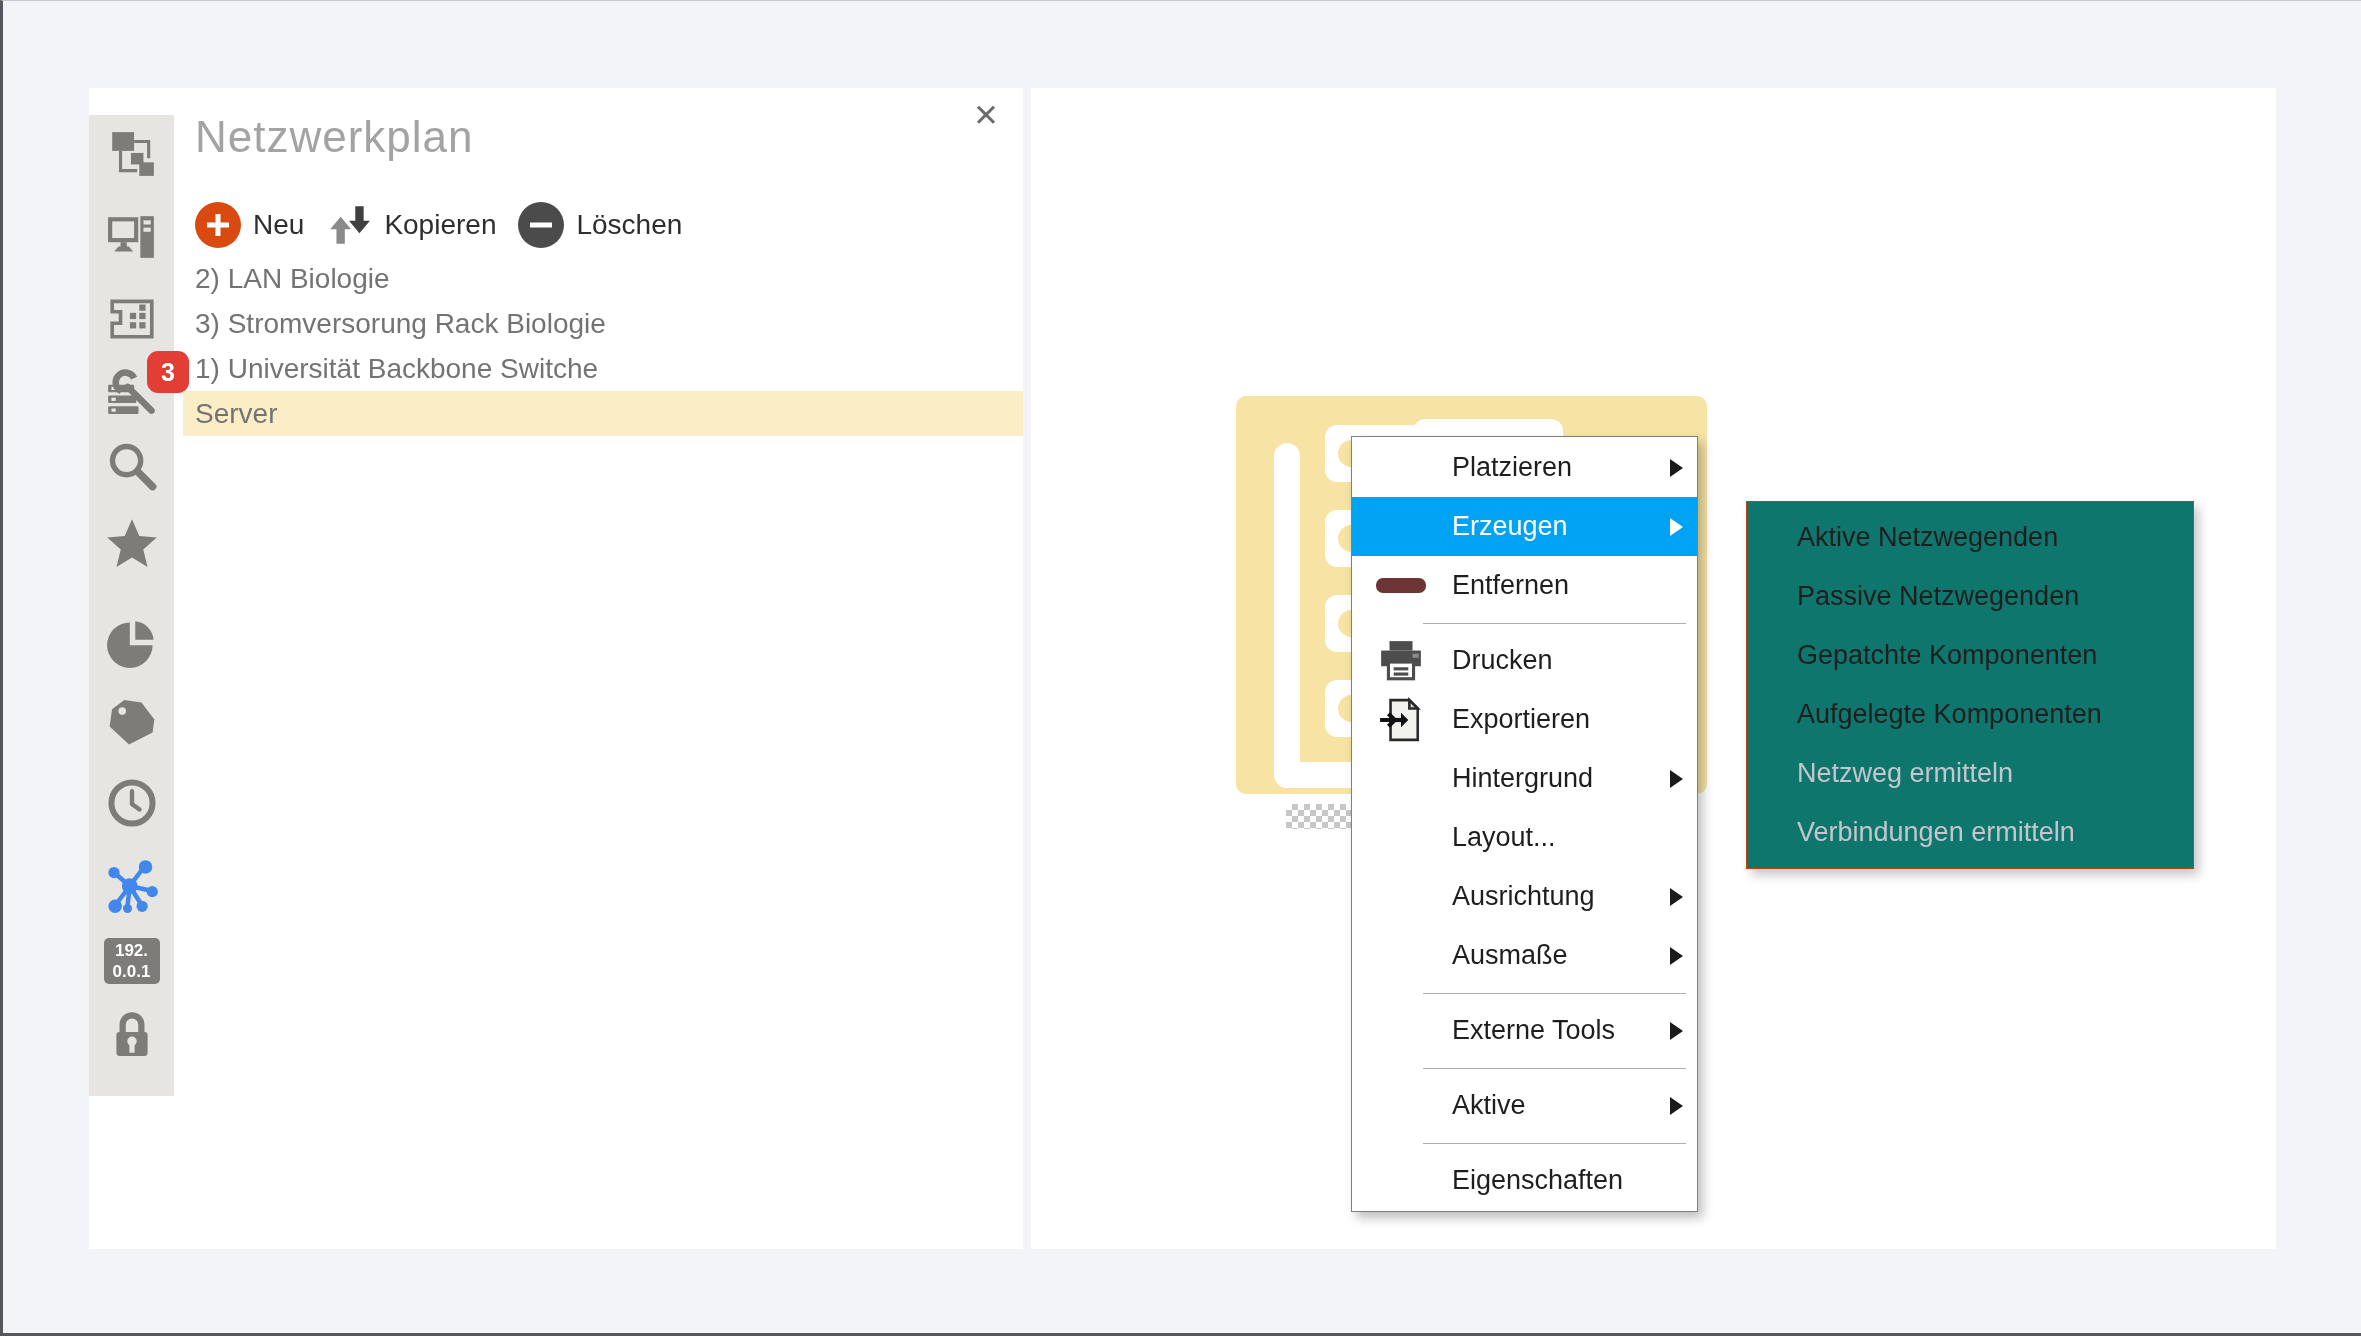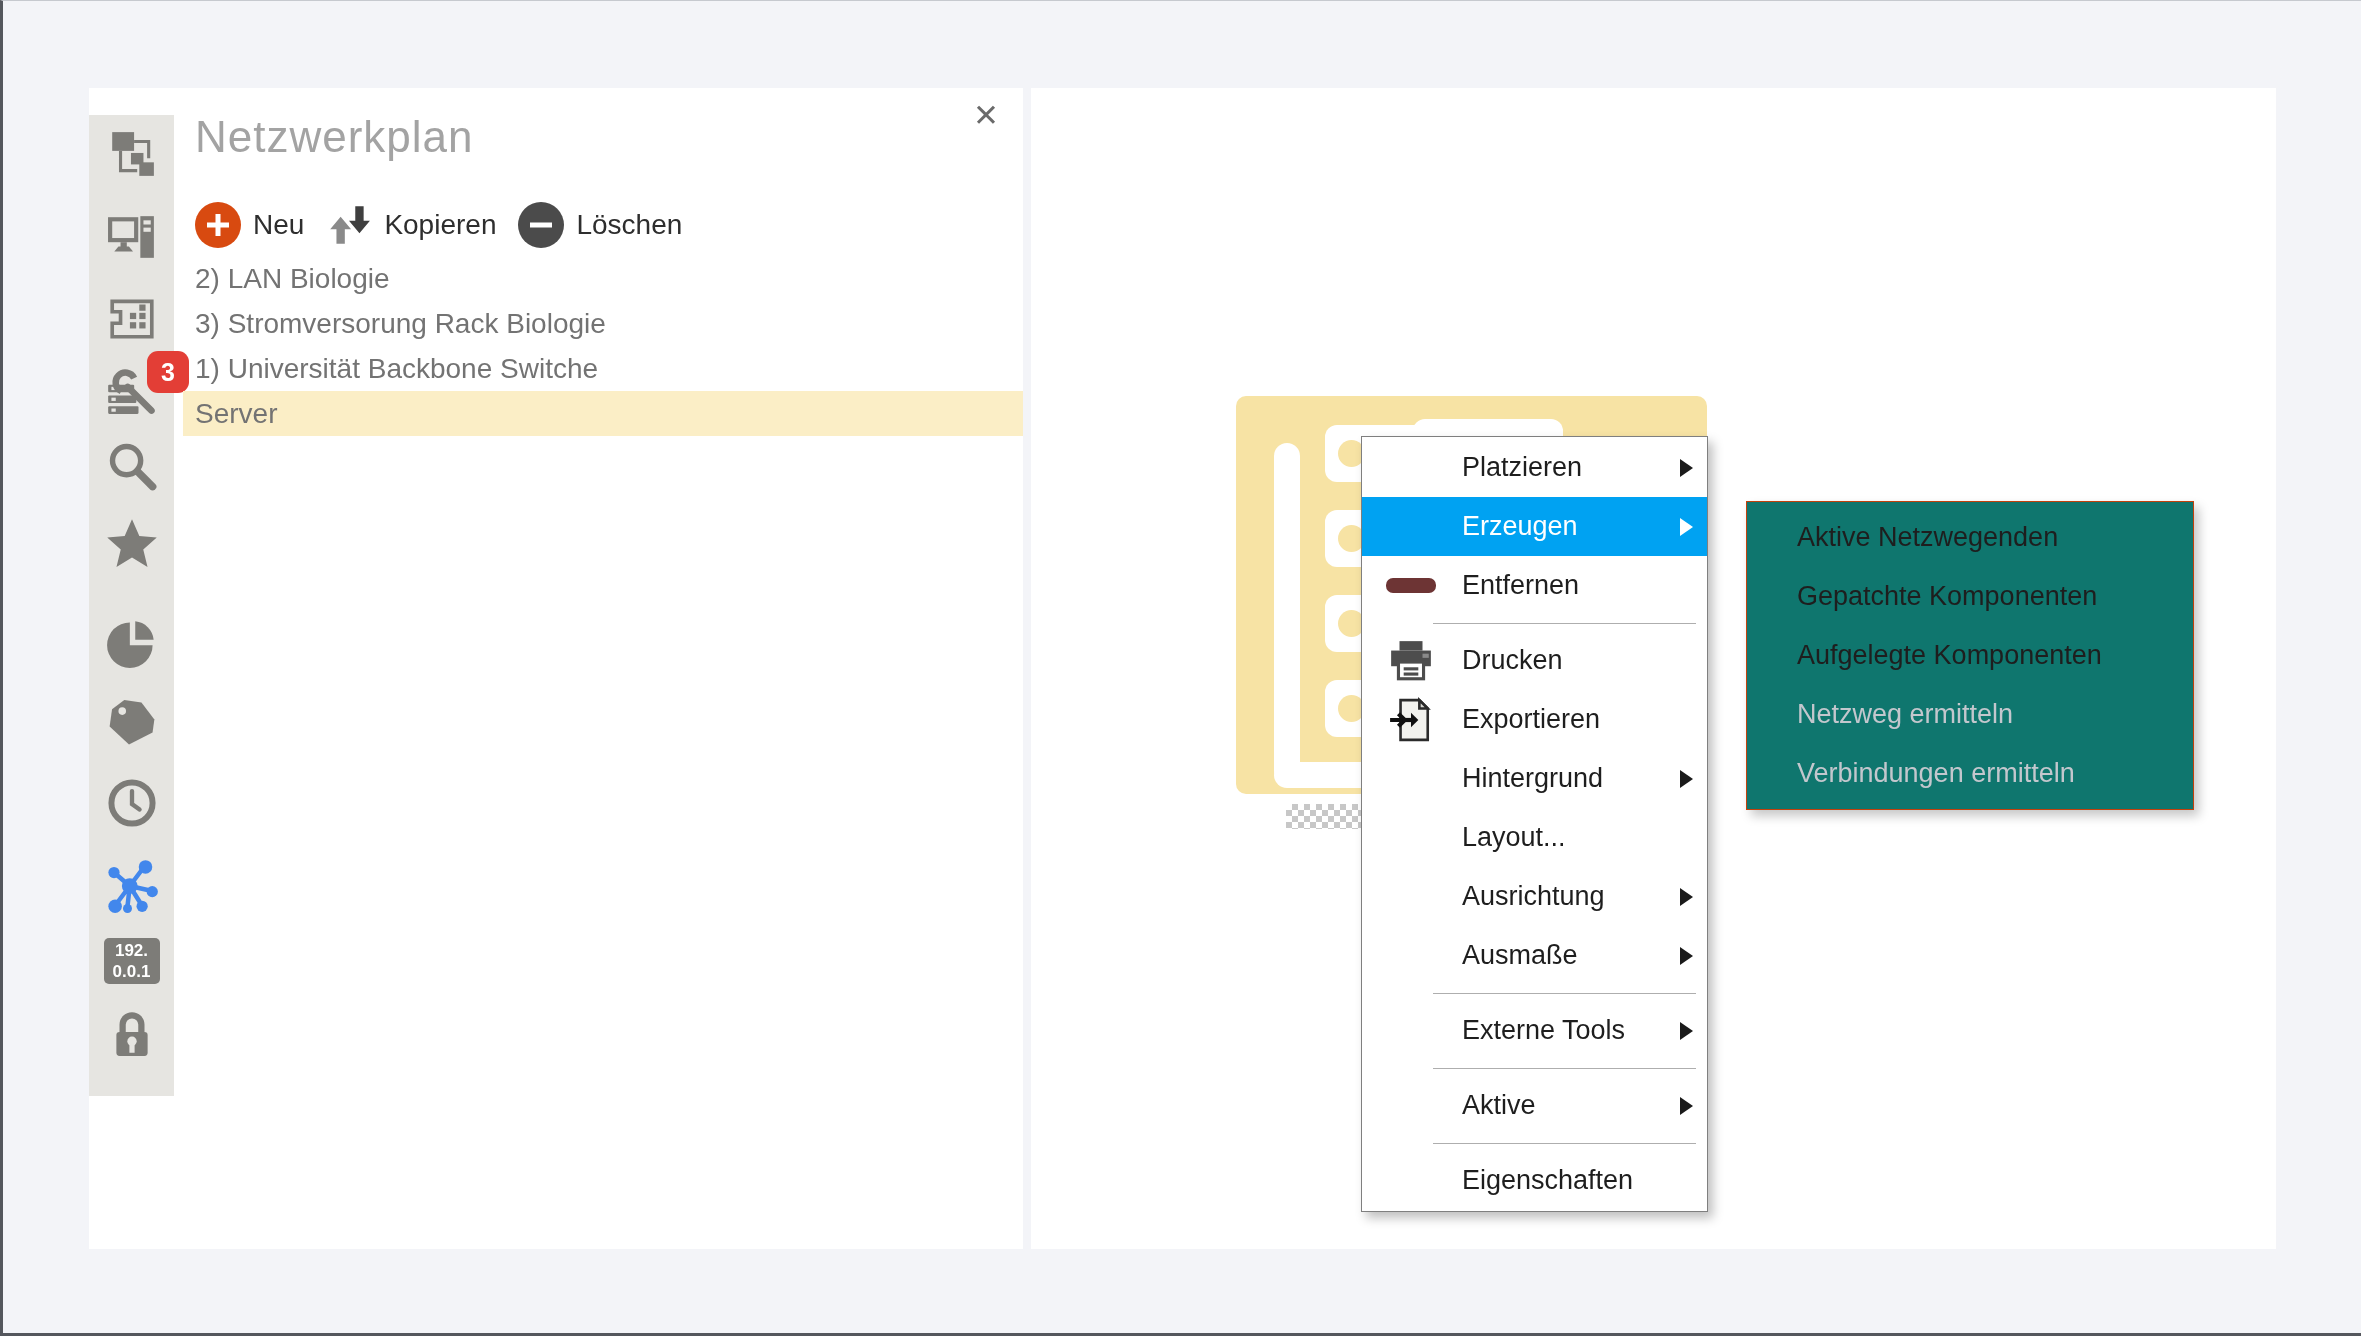--- a/index.html
+++ b/index.html
@@ -35,21 +35,21 @@
   .canvas-panel{position:absolute;left:1028px;top:87px;width:1245px;height:1161px;background:#ffffff;}
   .server-object{position:absolute;left:205px;top:308px;width:471px;height:398px;background:#F7E3A4;border-radius:10px;cursor:pointer;}
   .so-vbar{position:absolute;left:38px;top:47px;width:26px;height:340px;background:#fff;border-radius:13px;}
   .so-hbar{position:absolute;left:38px;top:366px;width:190px;height:26px;background:#fff;border-radius:13px;}
   .so-sq{position:absolute;left:89px;width:120px;height:57px;background:#fff;border-radius:12px;}
   .so-sq i{position:absolute;left:13px;top:15px;width:27px;height:27px;border-radius:50%;background:#F7E3A4;}
   .so-top{position:absolute;left:177px;top:23px;width:150px;height:62px;background:#fff;border-radius:12px;}
   .checker{position:absolute;left:255px;top:716px;width:160px;height:25px;
            background:repeating-conic-gradient(#c7c7c7 0% 25%, #ffffff 0% 50%) 0 0/12px 12px;}
   
-  .context-menu{position:absolute;left:330px;top:348px;width:347px;background:#ffffff;border:1px solid #7f7f7f;
+  .context-menu{position:absolute;left:320px;top:348px;width:347px;background:#ffffff;border:1px solid #7f7f7f;
                 box-shadow:5px 6px 10px rgba(0,0,0,0.25);padding:1px 0;z-index:5;}
   .mi{position:relative;height:59px;display:flex;align-items:center;padding-left:100px;font-size:27px;color:#1e1e1e;cursor:pointer;}
   .mi.hl{background:#00A2F2;color:#ffffff;}
   .mi .arrow{position:absolute;right:14px;width:0;height:0;border-top:9px solid transparent;border-bottom:9px solid transparent;border-left:13px solid #1a1a1a;}
   .mi.hl .arrow{border-left-color:#ffffff;}
   .mi .micon{position:absolute;left:23px;width:52px;display:flex;justify-content:center;}
   .rm-bar{width:50px;height:15px;border-radius:7px;background:#6D3434;}
   .msep{height:16px;display:flex;align-items:center;}
   .msep i{display:block;height:1px;background:#aeaeae;margin-left:71px;margin-right:11px;flex:1;}
   
@@ -296,20 +296,21 @@
       <div class="msep">
           <i></i>
         </div>
       <div class="mi">
         <span>Eigenschaften</span>
       </div>
     </div>
 
     <div class="submenu">
       <div class="smi">Aktive Netzwegenden</div>
+      <div class="smi">Passive Netzwegenden</div>
       <div class="smi">Gepatchte Komponenten</div>
       <div class="smi">Aufgelegte Komponenten</div>
       <div class="smi disabled">Netzweg ermitteln</div>
       <div class="smi disabled">Verbindungen ermitteln</div>
     </div>
 
   </div>
 </div>
 
 </body></html>

